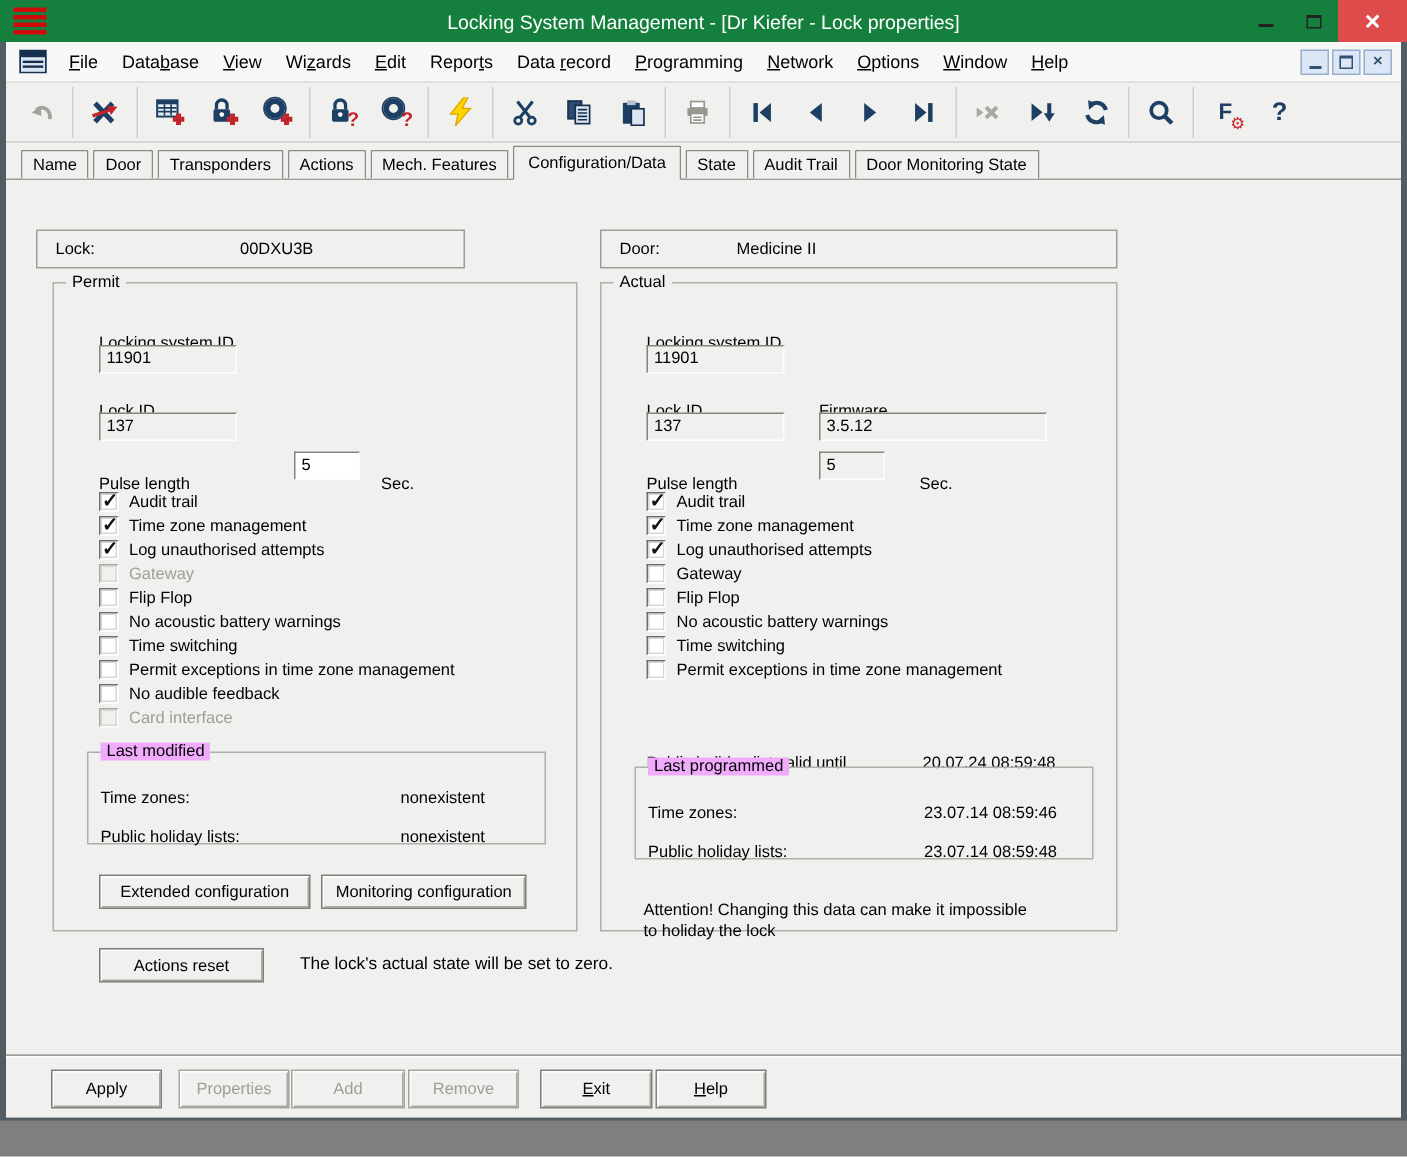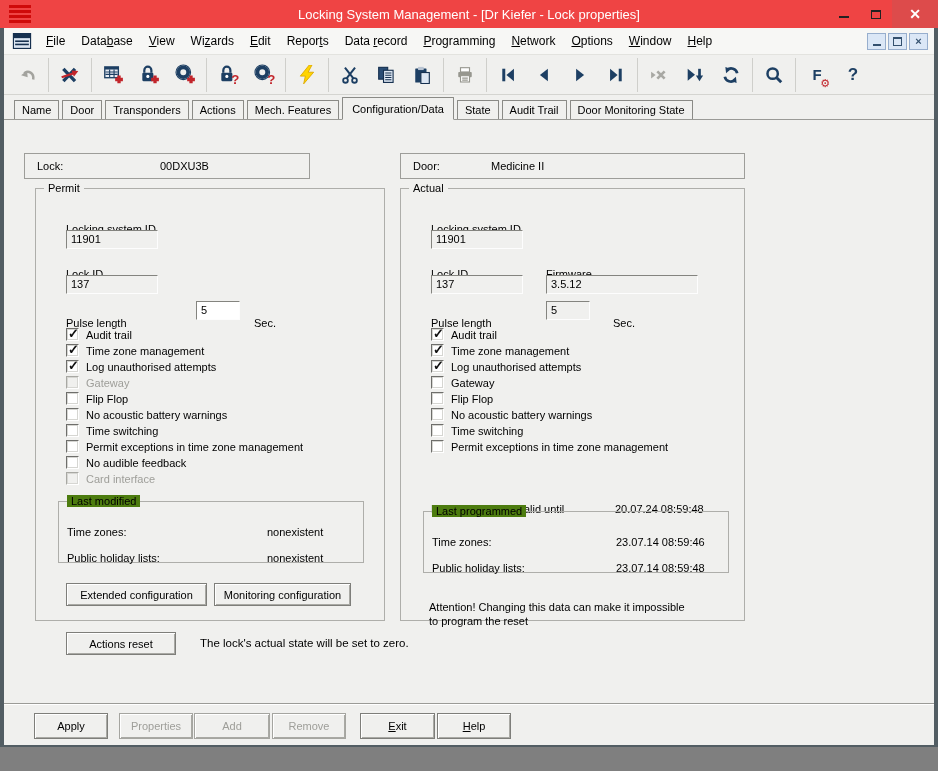--- a/index.html
+++ b/index.html
@@ -1,21 +1,21 @@
 <!DOCTYPE html>
 <html><head>
 <meta charset="utf-8">
 <style>
   * { box-sizing: border-box; margin: 0; padding: 0; }
   html,body { width:938px; }
   body { font-family:"Liberation Sans", sans-serif; font-size:11px; color:#000; background:#fff; }
   .window { width:938px; height:771px; position:relative; background:#7f7f7f; }
 
   
-  .titlebar { height:28px; background:#ef4444; display:flex; align-items:center; position:relative; }
+  .titlebar { height:28px; background:#15803d; display:flex; align-items:center; position:relative; }
   .app-icon { margin-left:9px; width:22px; display:flex; flex-direction:column; gap:2px; }
   .app-icon i { display:block; height:3px; background:#cf0a0a; }
   .title-text { position:absolute; left:0; right:0; text-align:center; color:#fff; font-size:13px; }
   .ctl-box { margin-left:auto; display:flex; height:28px; z-index:2; }
   .ctl { width:32px; height:28px; display:flex; align-items:center; justify-content:center; cursor:default; }
   .ctl-min i { width:10px; border-bottom:2px solid #222; display:block; margin-top:6px; }
   .ctl-max i { width:10px; height:9px; border:1px solid #222; border-top-width:2px; display:block; }
   .ctl-close { width:46px; background:#dd4b4b; color:#fff; font-size:14px; font-weight:bold; }
 
   
@@ -59,21 +59,21 @@
   .field.white { background:#fff; }
 
   .cbcol { position:absolute; left:30px; top:139px; }
   .cbrow { display:flex; align-items:center; height:13px; margin-bottom:3px; }
   .cb { width:13px; height:13px; background:#fff; border:1px solid; border-color:#6e6e6b #fff #fff #6e6e6b; box-shadow:0 0 0 1px #d6d6d2 inset; margin-right:7px; position:relative; flex:none; }
   .cbrow.checked .cb:after { content:"✓"; position:absolute; left:1px; top:-3px; font-size:13px; font-weight:bold; color:#111; }
   .cbrow.dis .cb { background:#f0f0ee; border-color:#a8a8a3 #fff #fff #a8a8a3; }
   .cbrow.dis .cb-label { color:#9e9e99; }
 
   .innerbox { position:absolute; border:1px solid #aeaeaa; }
-  .ib-title { position:absolute; top:-7px; left:8px; background:#4d7c0f; padding:0 4px; }
+  .ib-title { position:absolute; top:-7px; left:8px; background:#f0abfc; padding:0 4px; }
 
   .btn3d { position:absolute; background:#f0f0ee; border:1px solid #7e7e7a; box-shadow:inset 1px 1px 0 #ffffff, inset -1px -1px 0 #a9a9a4; display:flex; align-items:center; justify-content:center; font-size:11px; }
   .btn3d.disabled { color:#9e9e99; border-color:#a5a5a0; }
   .btn3d u { text-decoration:underline; }
 
   .note { position:absolute; font-size:11.5px; }
 
   
   .footer { position:relative; height:42px; background:#f0f0ee; border-top:1px solid #9b9b97; box-shadow:inset 0 1px 0 #ffffff; }
 
@@ -436,21 +436,21 @@
 
         <div class="innerbox" style="left:22px; top:322px; width:306px; height:62px;">
           <span class="ib-title">Last programmed</span>
           <span class="lbl" style="left:8px; top:12px;">Time zones:</span>
           <span class="lbl" style="left:192px; top:12px;">23.07.14 08:59:46</span>
           <span class="lbl" style="left:8px; top:38px;">Public holiday lists:</span>
           <span class="lbl" style="left:192px; top:38px;">23.07.14 08:59:48</span>
         </div>
 
         <span class="lbl" style="left:28px; top:400px;">Attention! Changing this data can make it impossible</span>
-        <span class="lbl" style="left:28px; top:414px;">to program the reset</span>
+        <span class="lbl" style="left:28px; top:414px;">to holiday the lock</span>
       </div>
 
       <div class="btn3d" style="left:62px; top:512px; width:110px; height:23px;">Actions reset</div>
       <span class="note" style="left:196px; top:517px;">The lock's actual state will be set to zero.</span>
     </div>
 
     <div class="footer">
       <div class="btn3d" style="left:30px; top:9px; width:74px; height:26px;">Apply</div>
       <div class="btn3d disabled" style="left:115px; top:9px; width:74px; height:26px;">Properties</div>
       <div class="btn3d disabled" style="left:190px; top:9px; width:76px; height:26px;">Add</div>

